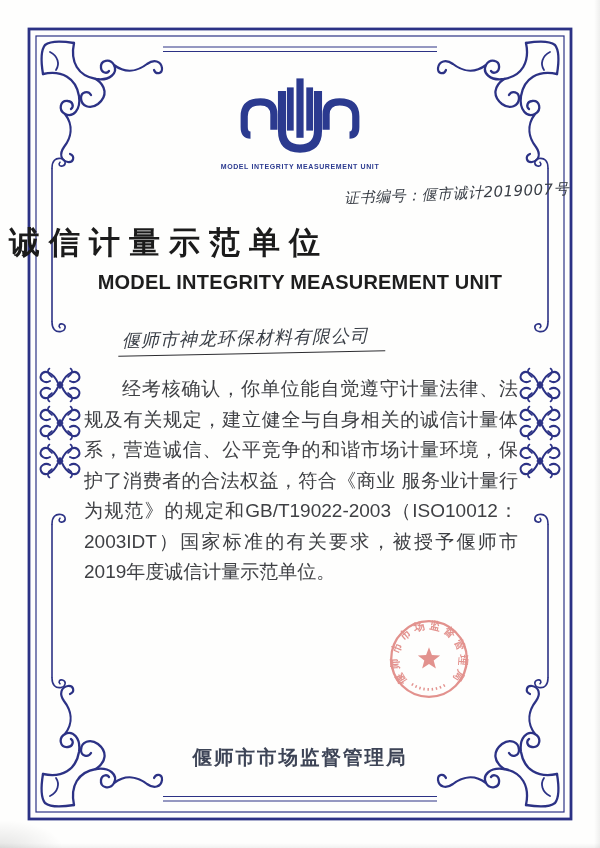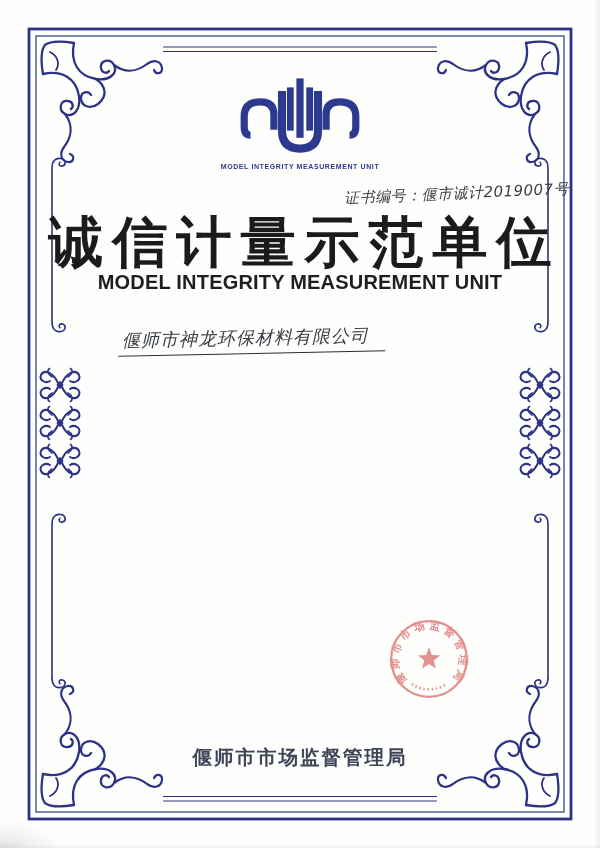--- a/index.html
+++ b/index.html
@@ -34,23 +34,23 @@
   }
 
   .certno{
     position:absolute;left:344px;top:185px;width:200px;
     font-size:15px;font-style:italic;color:var(--c-handwriting);
     transform:rotate(-2.5deg);letter-spacing:.5px;white-space:nowrap;
     font-family:"DejaVu Sans", cursive, sans-serif;
   }
 
   .title{
-    position:absolute;left:0;right:0;top:217px;text-align:center;
+    position:absolute;left:0;right:0;top:217px;
     font-family:"Liberation Serif", serif;font-weight:bold;
-    font-size:55px;line-height:52px;letter-spacing:9px;text-indent:9px;
+    font-size:31px;line-height:52px;letter-spacing:9px;text-indent:9px;
     color:var(--c-title);
   }
   .title-en{
     position:absolute;left:0;right:0;top:271px;text-align:center;
     font-size:20px;font-weight:bold;letter-spacing:.2px;color:#1e1e1e;
   }
 
   .company{
     position:absolute;left:118px;top:326px;
     font-size:18px;font-style:italic;color:var(--c-handwriting);
@@ -159,20 +159,21 @@
     <div class="logo-caption">MODEL INTEGRITY MEASUREMENT UNIT</div>
   </div>
 
   <div class="certno"><span>证书编号：</span><span>偃市诚计2019007号</span></div>
 
   <h1 class="title">诚信计量示范单位</h1>
   <div class="title-en">MODEL INTEGRITY MEASUREMENT UNIT</div>
 
   <div class="company">偃师市神龙环保材料有限公司</div>
 
+  <p class="bodytext">经考核确认，你单位能自觉遵守计量法律、法规及有关规定，建立健全与自身相关的诚信计量体系，营造诚信、公平竞争的和谐市场计量环境，保护了消费者的合法权益，符合《商业 服务业计量行为规范》的规定和GB/T19022-2003（ISO10012：2003IDT）国家标准的有关要求，被授予偃师市2019年度诚信计量示范单位。</p>
 
 
   <svg class="seal" viewBox="-50 -50 100 100" xmlns="http://www.w3.org/2000/svg">
     <circle class="sealstroke" r="42" stroke-width="2.6"></circle>
     <path id="sealArc" d="M -27 21 A 34 34 0 1 1 27 21" fill="none"></path>
     <text class="sealtext"><textPath href="#sealArc" startOffset="50%" text-anchor="middle">偃师市市场监督管理局</textPath></text>
     <polygon class="sealfill" points="0,-13 3.23,-4.45 12.36,-4.02 5.23,1.70 7.64,10.52 0,5.5 -7.64,10.52 -5.23,1.70 -12.36,-4.02 -3.23,-4.45"></polygon>
     <path class="sealstroke" stroke-width="3" stroke-dasharray="1.6,3" d="M -19 28 A 34 34 0 0 0 19 28"></path>
   </svg>
 

